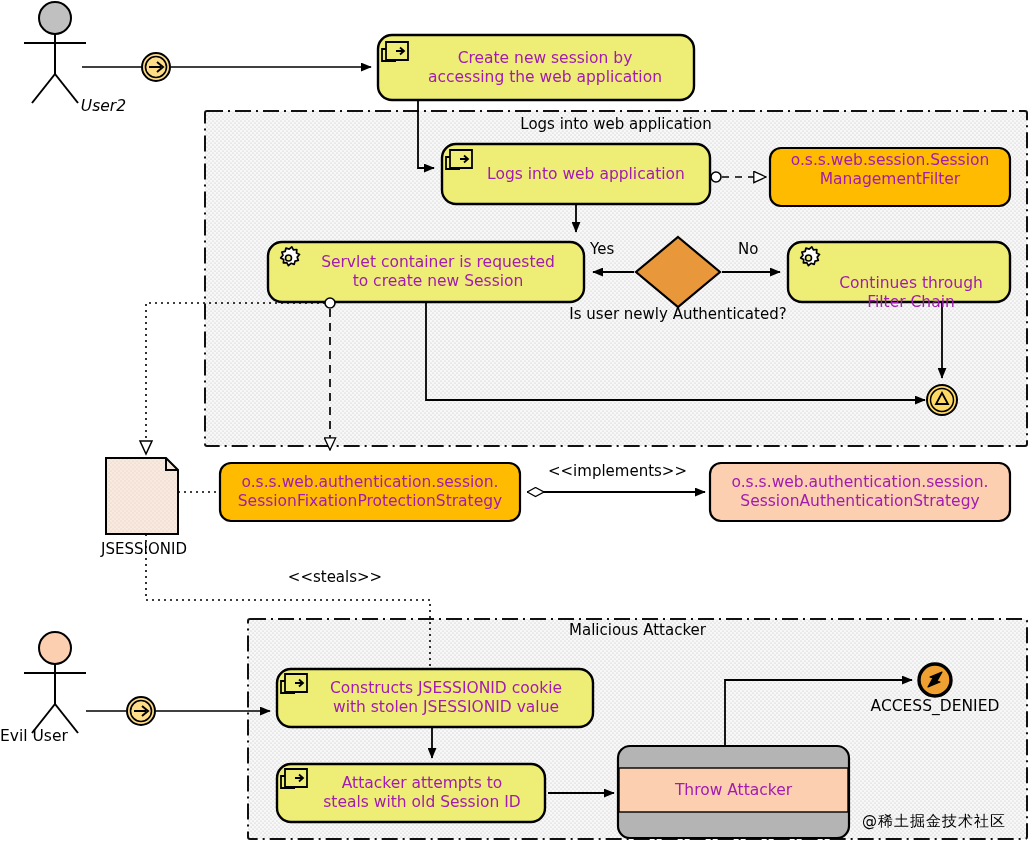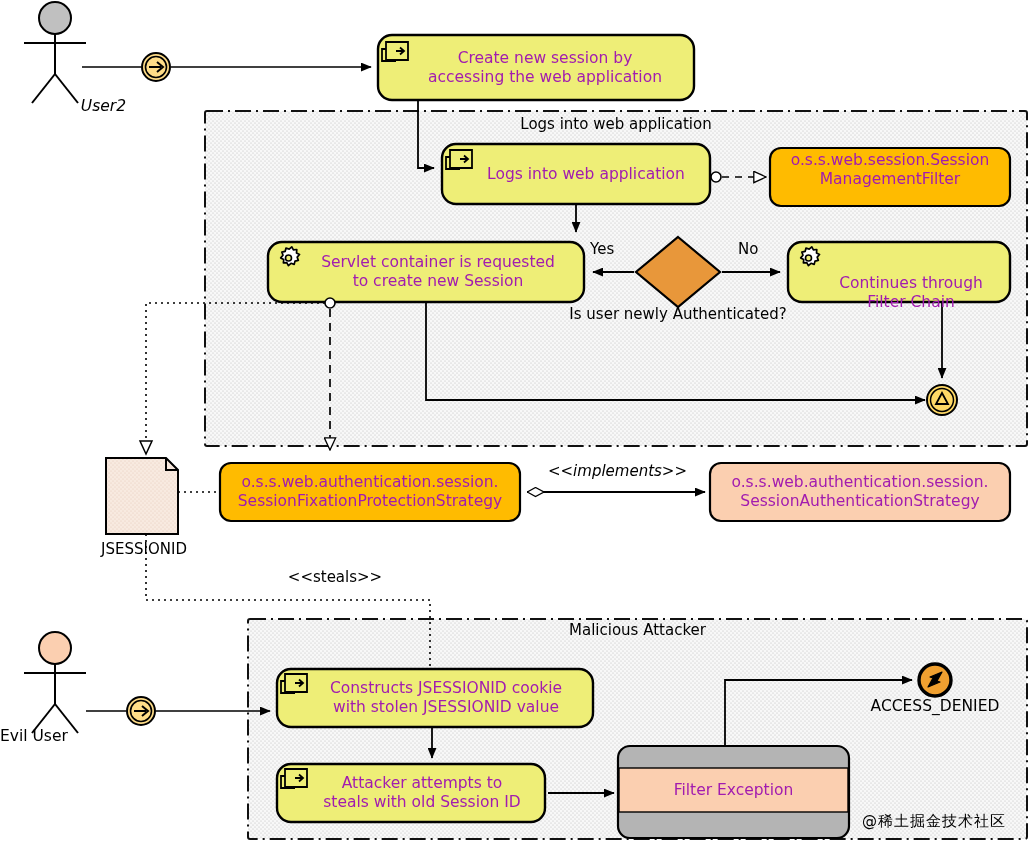--- a/index.html
+++ b/index.html
@@ -265,23 +265,23 @@
 SessionAuthenticationStrategy</div>
 
 <div class="lbl" style="left:86px;top:540px;width:116px;text-align:center;font-size:15px;">JSESSIONID</div>
 
 <div class="node-txt" style="left:299px;top:669px;width:294px;height:58px;">Constructs JSESSIONID cookie
 with stolen JSESSIONID value</div>
 
 <div class="node-txt" style="left:299px;top:764px;width:246px;height:58px;">Attacker attempts to
 steals with old Session ID</div>
 
-<div class="node-txt" style="left:619px;top:768px;width:229px;height:44px;">Filter Exception</div>
+<div class="node-txt" style="left:619px;top:768px;width:229px;height:44px;">Throw Attacker</div>
 
 <div class="lbl" style="left:845px;top:697px;width:180px;text-align:center;font-size:15.5px;">ACCESS_DENIED</div>
 
 <div class="lbl edge-lbl" style="left:590px;top:240px;">Yes</div>
 <div class="lbl edge-lbl" style="left:738px;top:240px;">No</div>
 <div class="lbl edge-lbl" style="left:518px;top:305px;width:320px;text-align:center;">Is user newly Authenticated?</div>
-<div class="lbl stereo" style="left:530px;top:462px;width:175px;text-align:center;font-style:italic;">&lt;&lt;implements&gt;&gt;</div>
+<div class="lbl stereo" style="left:530px;top:462px;width:175px;text-align:center;">&lt;&lt;implements&gt;&gt;</div>
 <div class="lbl stereo" style="left:175px;top:568px;width:320px;text-align:center;">&lt;&lt;steals&gt;&gt;</div>
 
 <div class="watermark" style="left:862px;top:812px;">@稀土掘金技术社区</div>
 
 </body></html>

